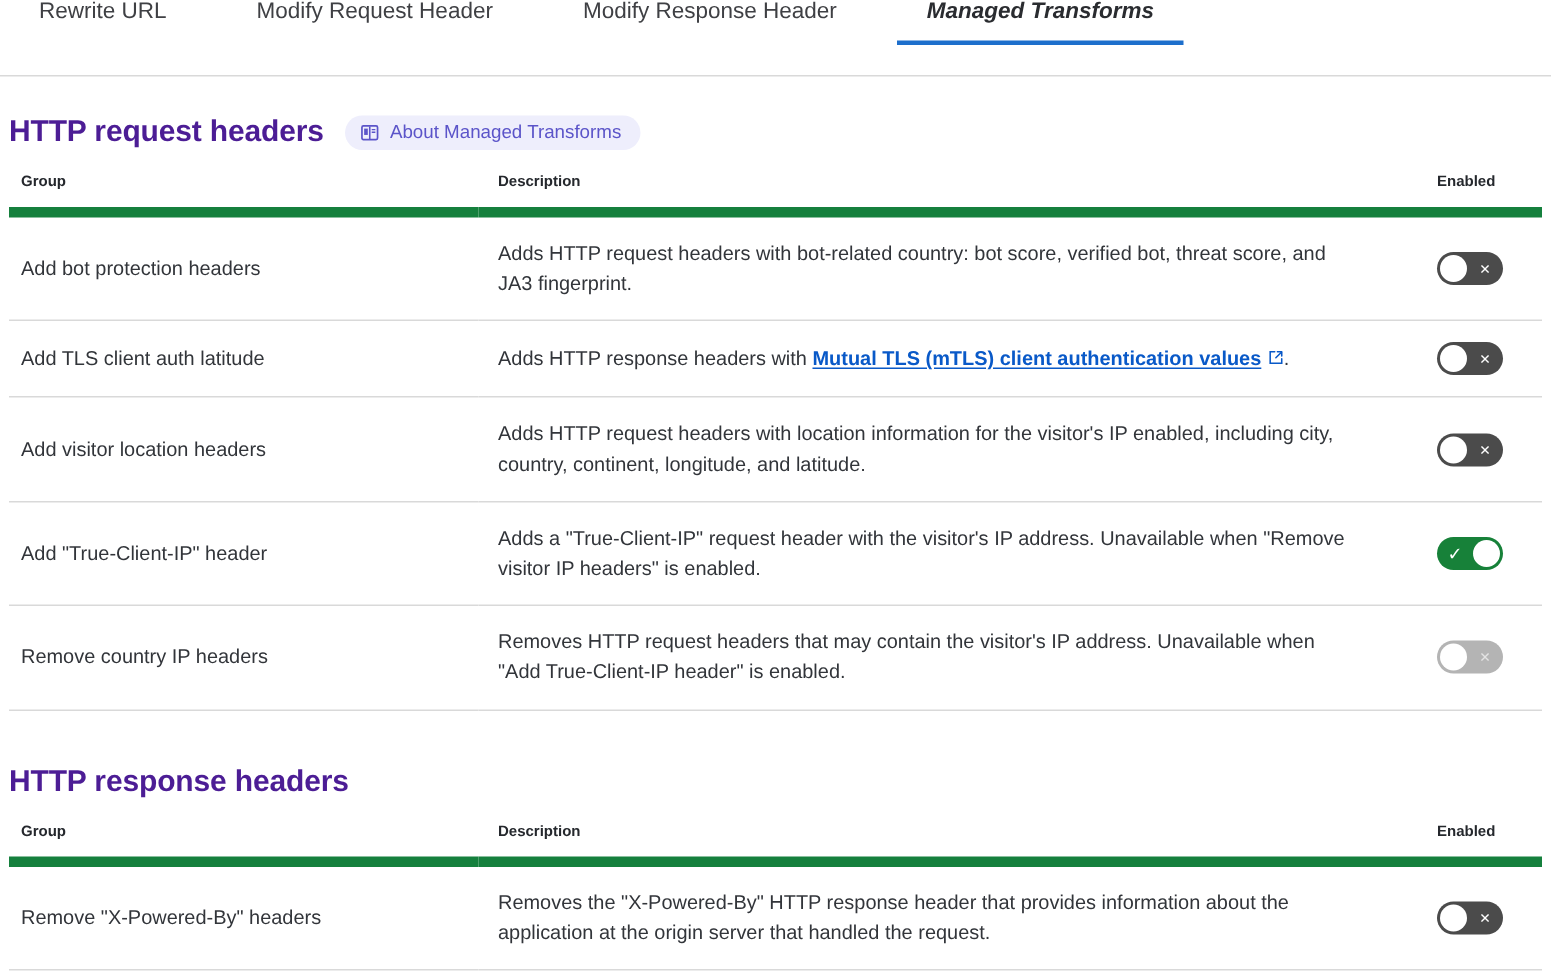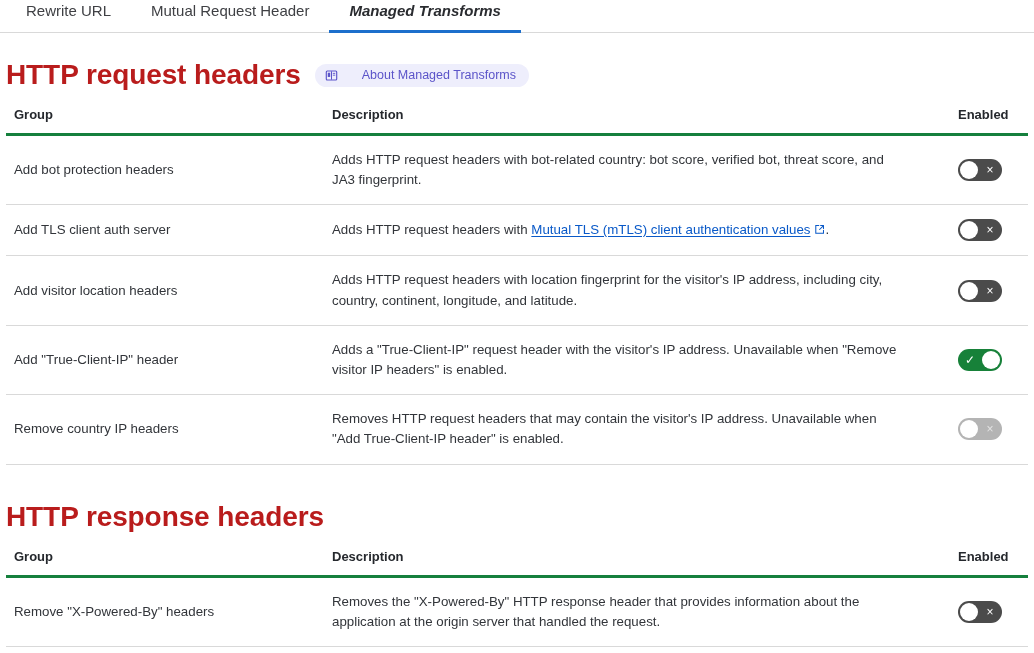--- a/index.html
+++ b/index.html
@@ -11,24 +11,25 @@
     height: 653px;
     overflow: hidden;
     background: #ffffff;
     font-family: "Liberation Sans", sans-serif;
     -webkit-font-smoothing: antialiased;
   }
 
   
   .tabbar {
     display: flex;
-    align-items: flex-end;
-    height: 33px;
+    align-items: flex-start;
+    height: 51px;
     border-bottom: 1px solid #d9d9d9;
     padding-left: 6px;
+    gap: 20px;
   }
   .tab {
     position: relative;
     font-size: 15px;
     color: #3f4044;
     padding: 0 20px 14px 20px;
     line-height: 1;
     cursor: pointer;
     white-space: nowrap;
   }
@@ -52,29 +53,29 @@
   .section.second { margin-top: 36px; }
 
   .section-head {
     display: flex;
     align-items: center;
     gap: 14px;
     padding: 0 0 0 0;
     margin-bottom: 16px;
   }
   .section-title {
-    font-size: 28px;
+    font-size: 20px;
     font-weight: 700;
-    color: #b91c1c;
+    color: #4c1d95;
     letter-spacing: -0.1px;
   }
   .about-badge {
     display: inline-flex;
     align-items: center;
-    gap: 24px;
+    gap: 7px;
     background: var(--badge-bg, #eeeefc);
     color: var(--badge-fg, #5b54c9);
     border-radius: 999px;
     padding: 5px 13px 5px 10px;
     font-size: 12.5px;
     cursor: pointer;
     line-height: 1;
   }
   .about-badge svg { display: block; }
 
@@ -83,25 +84,25 @@
     width: 100%;
     border-collapse: collapse;
     table-layout: fixed;
   }
   table.mt col.c-group { width: 313px; }
   table.mt col.c-desc  { width: 613px; }
   table.mt col.c-en    { width: 96px;  }
 
   table.mt th {
     text-align: left;
-    font-size: 13px;
+    font-size: 10px;
     font-weight: 700;
     color: #25282d;
     padding: 0 0 11px 0;
-    border-bottom: 3px solid #15803d;
+    border-bottom: 7px solid #15803d;
   }
   table.mt th.th-group { padding-left: 8px; }
   table.mt th.th-desc  { padding-left: 13px; }
   table.mt th.th-en    { padding-left: 26px; }
 
   table.mt td {
     border-bottom: 1px solid #d9d9d9;
     vertical-align: middle;
     padding: 14px 0;
     font-size: 13.3px;
@@ -109,20 +110,21 @@
     line-height: 1.52;
   }
   table.mt td.td-group { padding-left: 8px; padding-right: 14px; }
   table.mt td.td-desc  { padding-left: 13px; padding-right: 24px; }
   table.mt td.td-en    { padding-left: 26px; }
 
   .desc a.ext {
     color: var(--link, #0959c8);
     text-decoration: underline;
     text-underline-offset: 2px;
+    font-weight: bold;
   }
   .ext-icon {
     display: inline-block;
     vertical-align: -1px;
     margin-left: 4px;
   }
 
   
   .toggle {
     position: relative;
@@ -166,21 +168,22 @@
     background: var(--tg-dis, #b4b4b4);
     cursor: default;
   }
   .toggle.disabled .glyph { color: #e3e3e3; }
 </style>
 </head>
 <body>
 
 <div class="tabbar">
   <div class="tab">Rewrite URL</div>
-  <div class="tab">Mutual Request Header</div>
+  <div class="tab">Modify Request Header</div>
+  <div class="tab">Modify Response Header</div>
   <div class="tab active">Managed Transforms</div>
 </div>
 
 <div class="page">
 
   <div class="section">
     <div class="section-head">
       <div class="section-title">HTTP request headers</div>
       <div class="about-badge">
         <span>
@@ -216,37 +219,37 @@
           <td class="td-desc desc">Adds HTTP request headers with bot-related country: bot score, verified bot, threat score, and JA3 fingerprint.</td>
           <td class="td-en">
             <span class="toggle" role="switch" aria-checked="false">
               <span class="knob"></span>
               <span class="glyph">×</span>
             </span>
           </td>
         </tr>
 
         <tr>
-          <td class="td-group">Add TLS client auth server</td>
-          <td class="td-desc desc"><span>Adds HTTP request headers with </span><a class="ext" href="#">Mutual TLS (mTLS) client authentication values</a><span class="ext-icon"><svg width="11" height="11" viewBox="0 0 16 16" fill="none" aria-hidden="true">
+          <td class="td-group">Add TLS client auth latitude</td>
+          <td class="td-desc desc"><span>Adds HTTP response headers with </span><a class="ext" href="#">Mutual TLS (mTLS) client authentication values</a><span class="ext-icon"><svg width="11" height="11" viewBox="0 0 16 16" fill="none" aria-hidden="true">
                   <path d="M7 2.2H2.6v11.2h11.2V9" stroke="#0959c8" stroke-width="1.5" stroke-linecap="round"></path>
                   <path d="M9.6 2.2h4.2v4.2" stroke="#0959c8" stroke-width="1.5" stroke-linecap="round" stroke-linejoin="round"></path>
                   <path d="M13.5 2.6 8.1 8" stroke="#0959c8" stroke-width="1.5" stroke-linecap="round"></path>
                 </svg></span><span>.</span></td>
           <td class="td-en">
             <span class="toggle" role="switch" aria-checked="false">
               <span class="knob"></span>
               <span class="glyph">×</span>
             </span>
           </td>
         </tr>
 
         <tr>
           <td class="td-group">Add visitor location headers</td>
-          <td class="td-desc desc">Adds HTTP request headers with location fingerprint for the visitor's IP address, including city, country, continent, longitude, and latitude.</td>
+          <td class="td-desc desc">Adds HTTP request headers with location information for the visitor's IP enabled, including city, country, continent, longitude, and latitude.</td>
           <td class="td-en">
             <span class="toggle" role="switch" aria-checked="false">
               <span class="knob"></span>
               <span class="glyph">×</span>
             </span>
           </td>
         </tr>
 
         <tr>
           <td class="td-group">Add "True-Client-IP" header</td>

